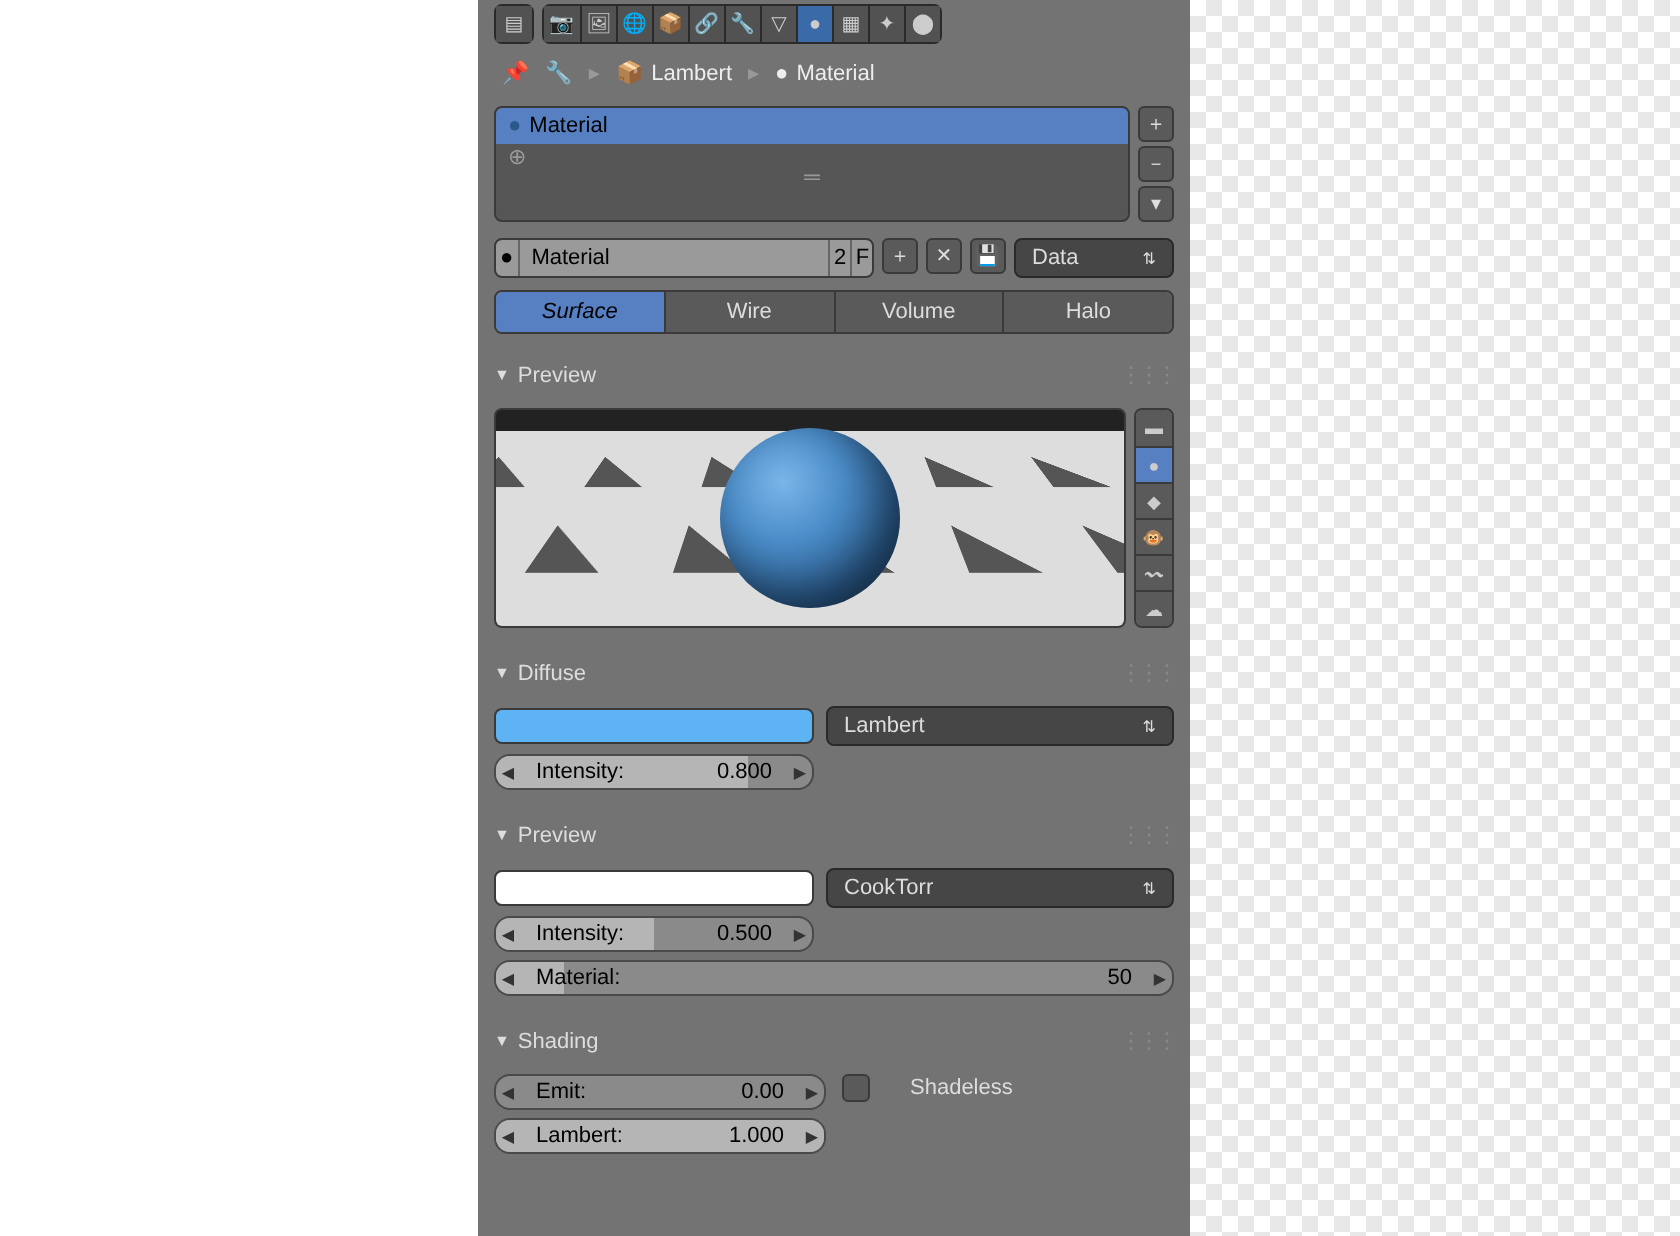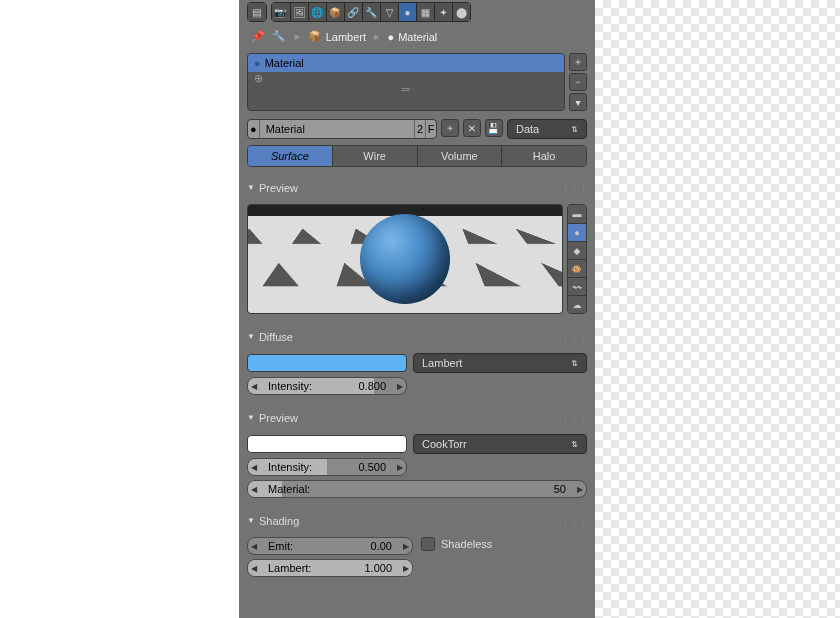--- a/index.html
+++ b/index.html
@@ -57,21 +57,21 @@
 .row + .row { margin-top: 4px; }
 .color-swatch { width: 160px; height: 18px; border: 1px solid #3a3a3a; border-radius: 4px; cursor: pointer; }
 .swatch-blue { background: #5eb3f5; }
 .swatch-white { background: #fff; }
 .slider { flex: 1; display: flex; background: #8a8a8a; border: 1px solid #4a4a4a; border-radius: 8px; overflow: hidden; position: relative; height: 18px; align-items: center; }
 .slider .fill { position: absolute; left: 0; top: 0; bottom: 0; background: #b5b5b5; }
 .slider .label { position: relative; z-index: 1; padding-left: 8px; color: #000; }
 .slider .value { position: relative; z-index: 1; margin-left: auto; padding-right: 8px; color: #000; }
 .slider .arrow { width: 12px; text-align: center; color: #333; font-size: 8px; position: relative; z-index: 1; }
 .dropdown { flex: 1; }
-.checkbox-row { display: flex; align-items: center; gap: 6px; }
+.checkbox-row { display: flex; align-items: center; gap: 20px; }
 .checkbox { width: 14px; height: 14px; background: #5a5a5a; border: 1px solid #3a3a3a; border-radius: 3px; cursor: pointer; }
 .two-col { display: flex; gap: 8px; }
 .col { flex: 1; }
 </style>
 </head>
 <body>
 
 <div class="checker-bg"></div>
 
 <div class="panel">

